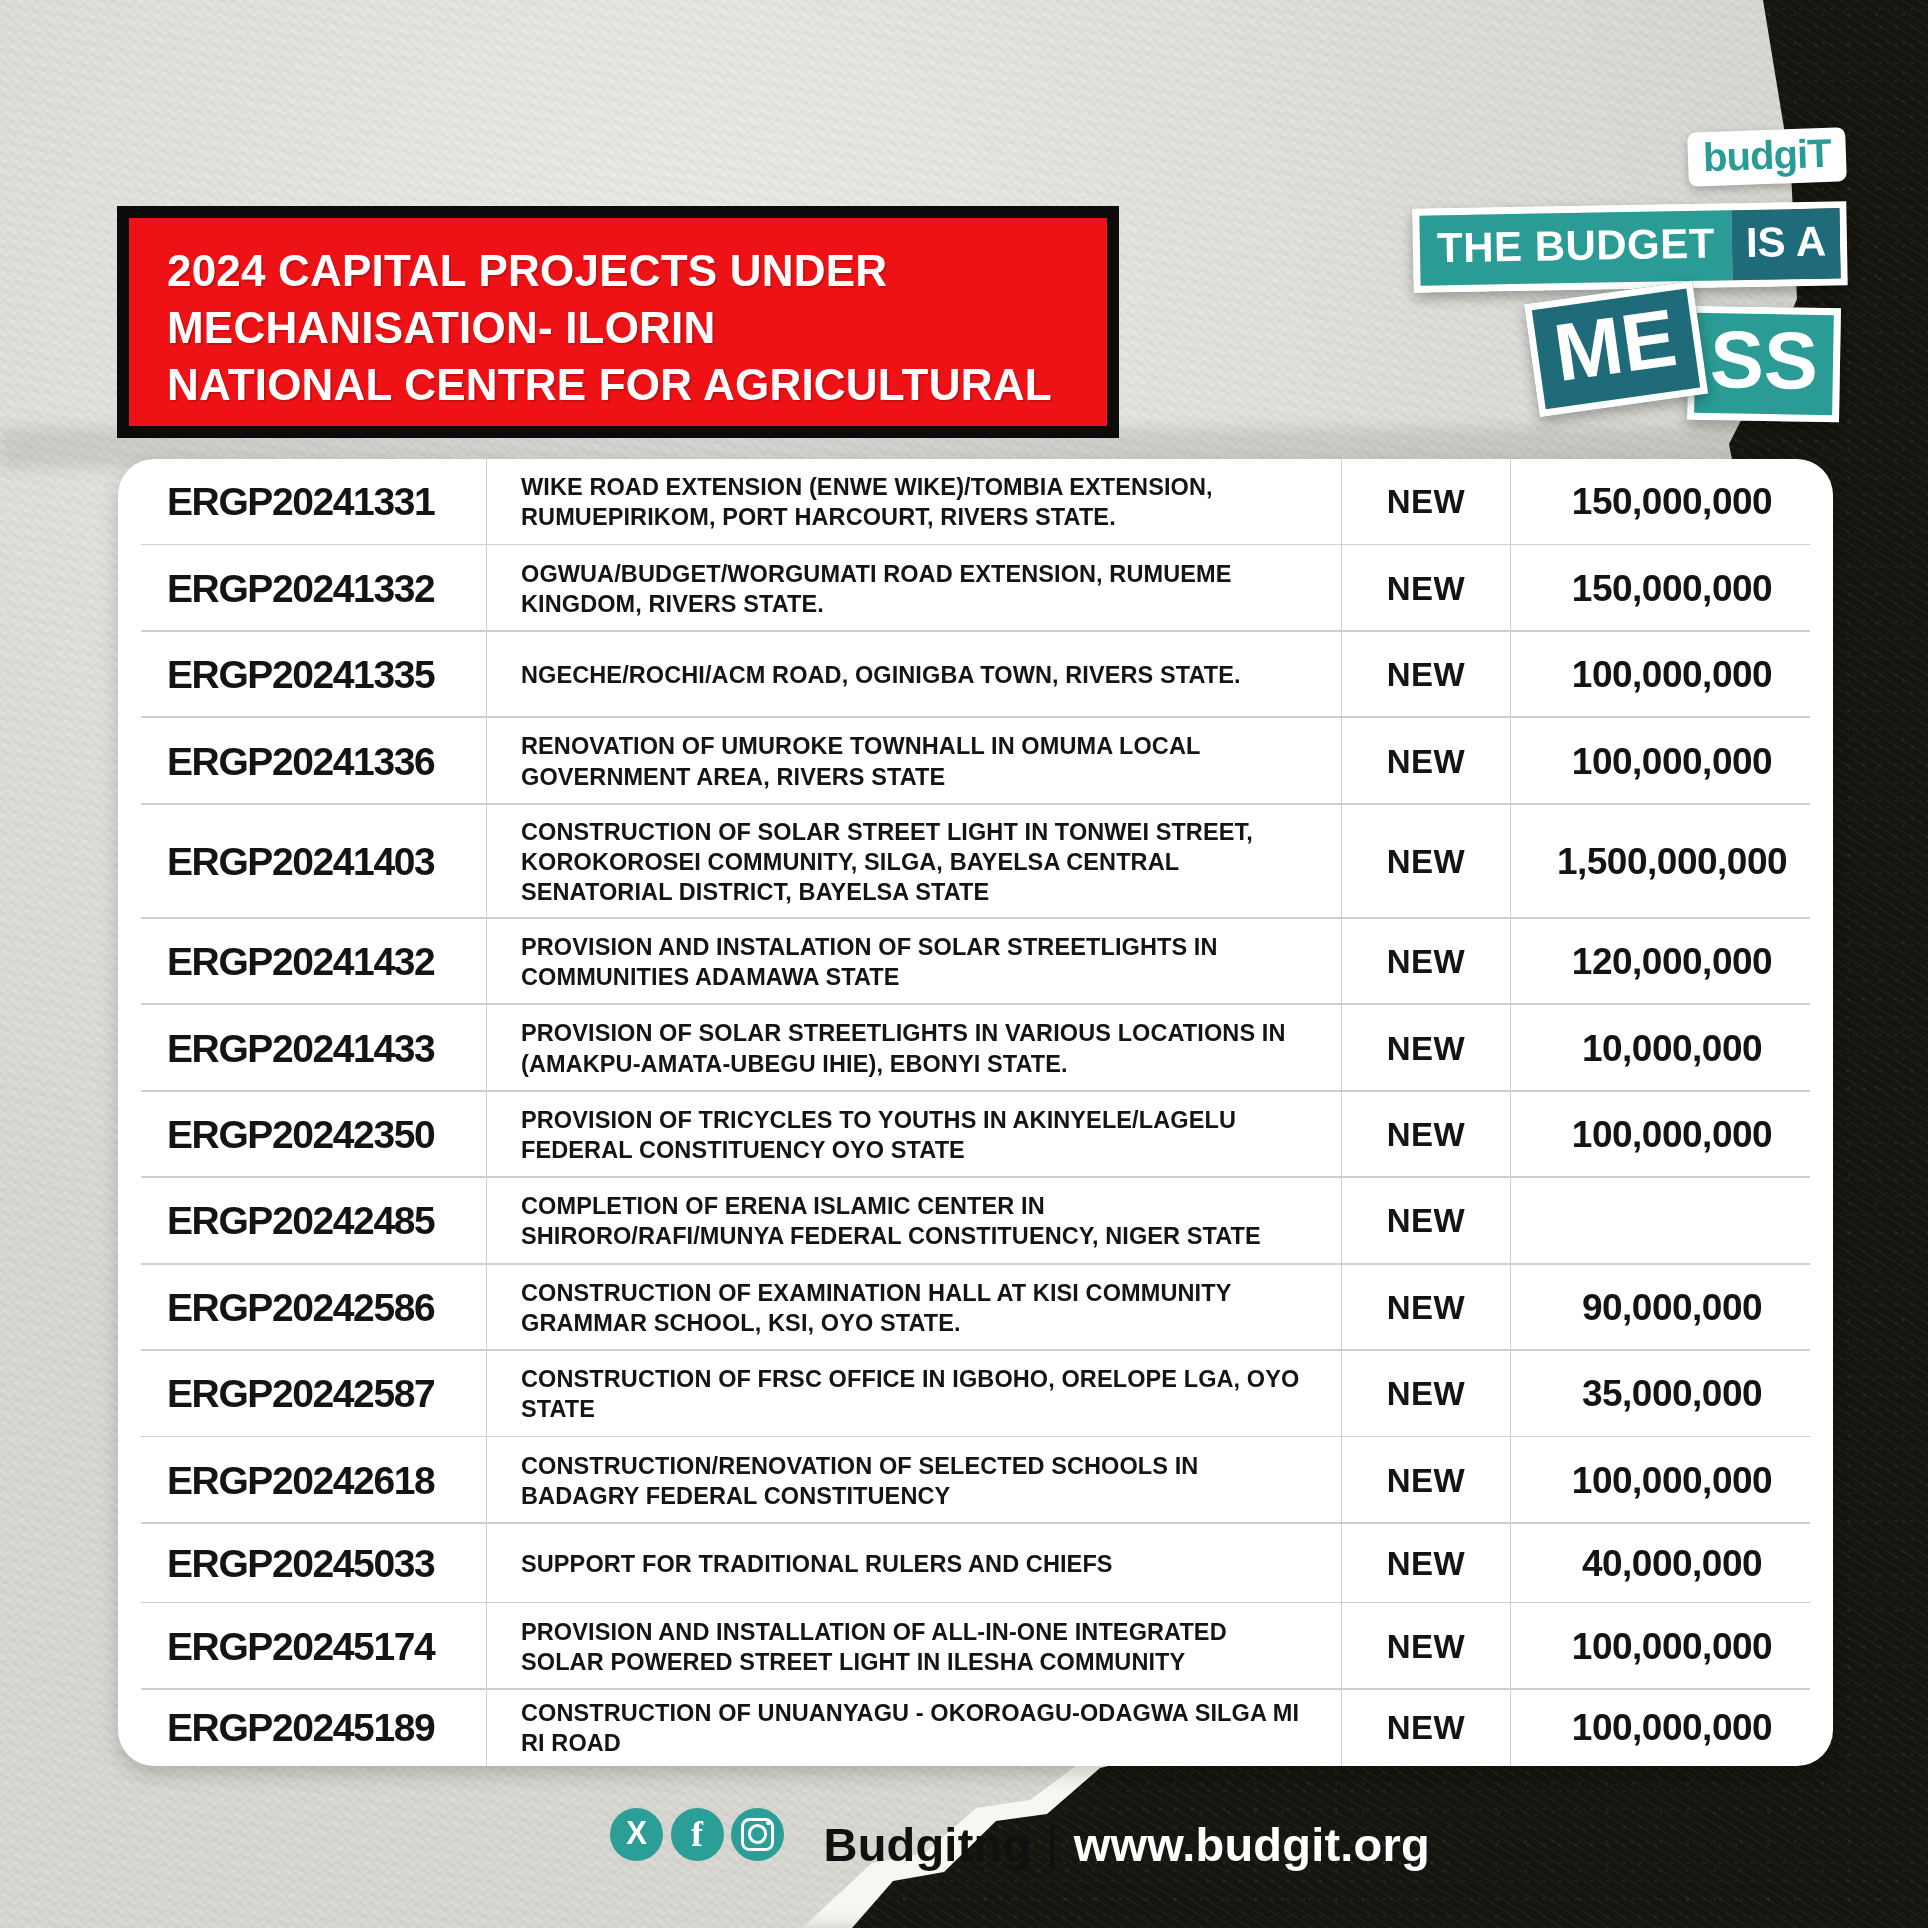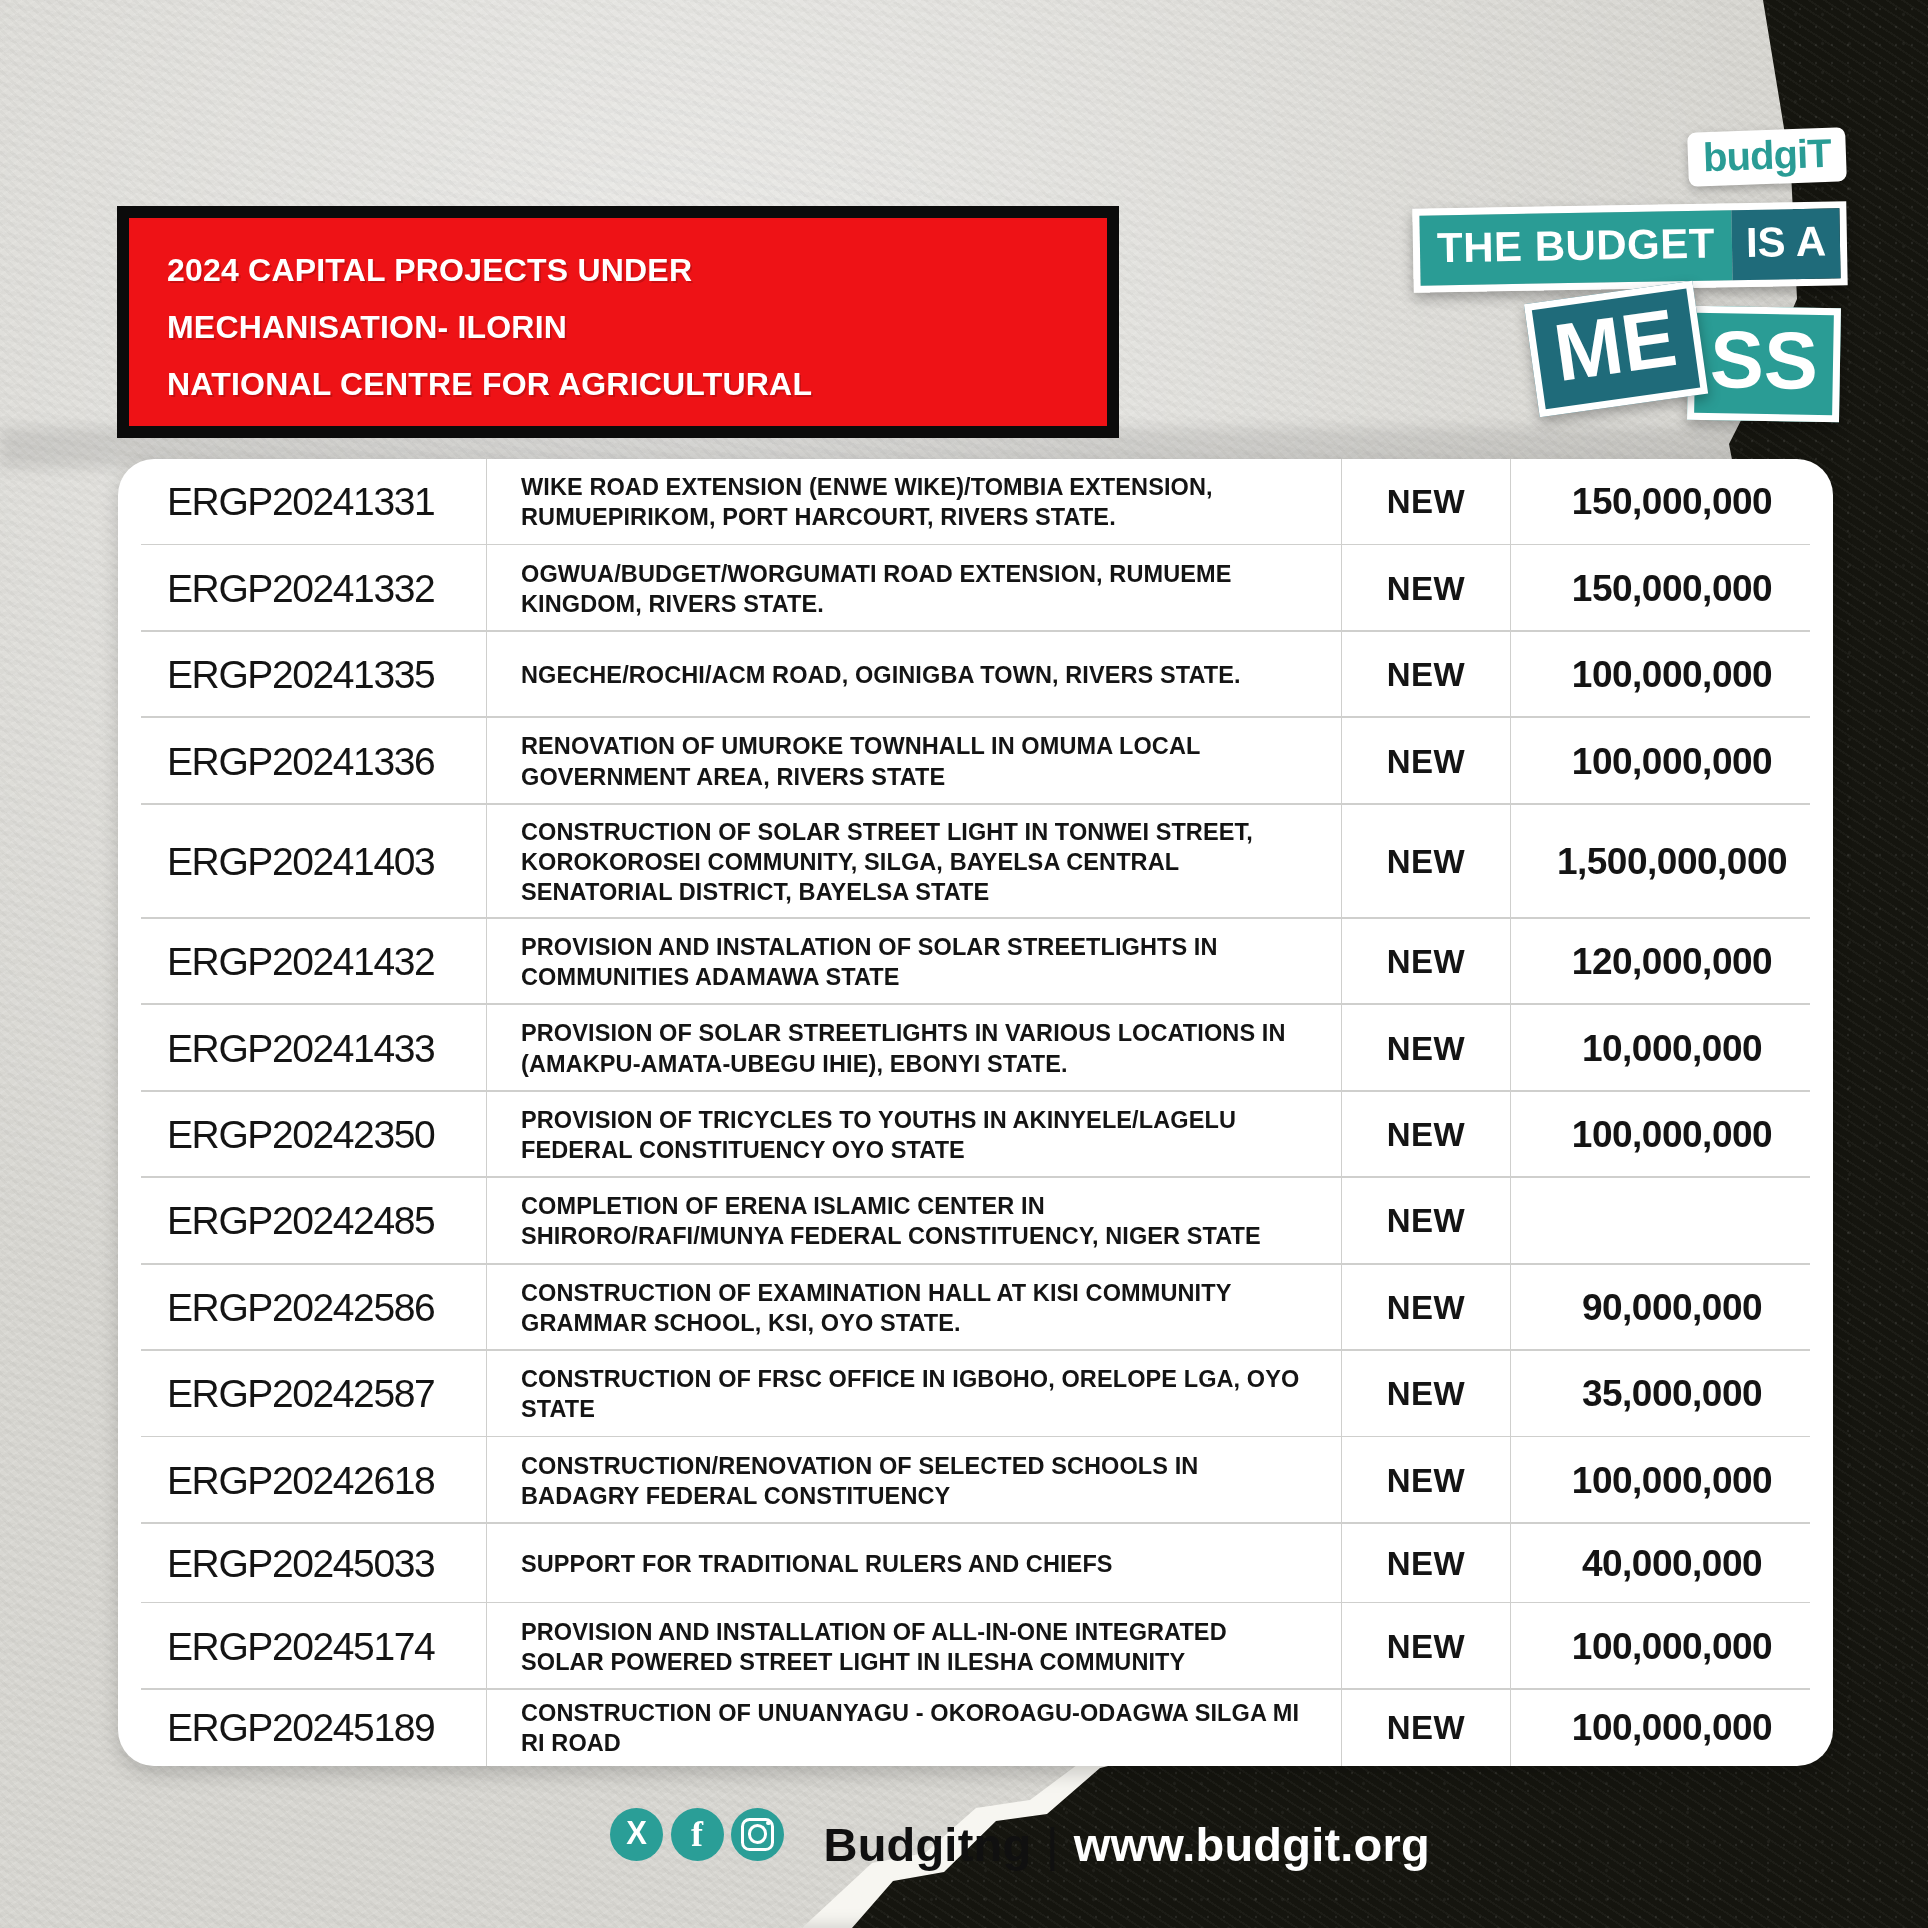--- a/index.html
+++ b/index.html
@@ -30,21 +30,21 @@
     background-size:16px 18px, 27px 29px, auto;
     clip-path:polygon(1763px 0,1928px 0,1928px 1928px,852px 1928px,
       893px 1881px,944px 1872px,996px 1821px,1047px 1814px,1100px 1768px,1169px 1751px,
       1817px 1750px,1825px 1431px,1821px 1073px,1812px 772px,1789px 610px,
       1740px 501px,1729px 444px,1765px 373px,1797px 299px,1791px 171px);}
 
   
   .title-box{position:absolute;left:117px;top:206px;width:1002px;height:232px;
     box-sizing:border-box;background:#ee1216;border:12.2px solid #0b0b0b;
     padding:23.5px 13px 0 38px;}
-  .title-line{display:block;color:#ffffff;font-weight:700;font-size:32px;
+  .title-line{display:block;color:#ffffff;font-weight:700;font-size:44px;
     line-height:57px;letter-spacing:0.2px;text-shadow:1.9px 1.9px 0 rgba(0,0,0,.16);}
 
   
   .logo{position:absolute;left:1497px;top:130px;width:358px;height:292px;}
   .brand-box{position:absolute;right:9.4px;top:0;background:#fff;border-radius:8.5px;
     padding:2.8px 15px 6.6px;transform:rotate(-2deg);color:#2a9c95;
     font-size:40px;font-weight:700;letter-spacing:-0.9px;
     box-shadow:0 3.8px 9.4px rgba(0,0,0,.25);}
   .lockup-row1{position:absolute;top:75px;right:7.5px;display:inline-flex;
     border:7.5px solid #fff;transform:rotate(-1deg);
@@ -67,21 +67,21 @@
     background:#ffffff;border-radius:36px;overflow:hidden;
     display:flex;flex-direction:column;box-shadow:0 7.5px 19px rgba(0,0,0,.18);
     color:#141414;}
   .row{flex:1 1 0;display:flex;position:relative;min-height:0;}
   .row:nth-child(5){flex:1.32;}
   .row:nth-child(13){flex:.92;}
   .row:nth-child(15){flex:.88;}
   .row:not(:last-child)::after{content:"";position:absolute;left:22.6px;right:22.6px;
     bottom:0;height:1.9px;background:#cfcfcd;}
   .cell{box-sizing:border-box;height:100%;display:flex;align-items:center;}
-  .c-code{width:369px;padding-left:49px;font-size:39px;font-weight:400;
+  .c-code{width:369px;padding-left:49px;font-size:39px;font-weight:700;
     letter-spacing:-1.4px;border-right:1.9px solid #cfcfcd;white-space:nowrap;}
   .c-desc{width:855px;padding:7.5px 41px 7.5px 34px;font-size:23.5px;font-weight:700;
     line-height:1.28;border-right:1.9px solid #cfcfcd;letter-spacing:0.1px;}
   .c-status{width:169px;justify-content:center;font-size:33px;font-weight:700;
     border-right:1.9px solid #cfcfcd;letter-spacing:0.5px;}
   .c-amount{flex:1;justify-content:center;font-size:37px;font-weight:700;
     letter-spacing:-0.5px;}
 
   
   .footer{position:absolute;left:610px;top:1804px;height:60px;

